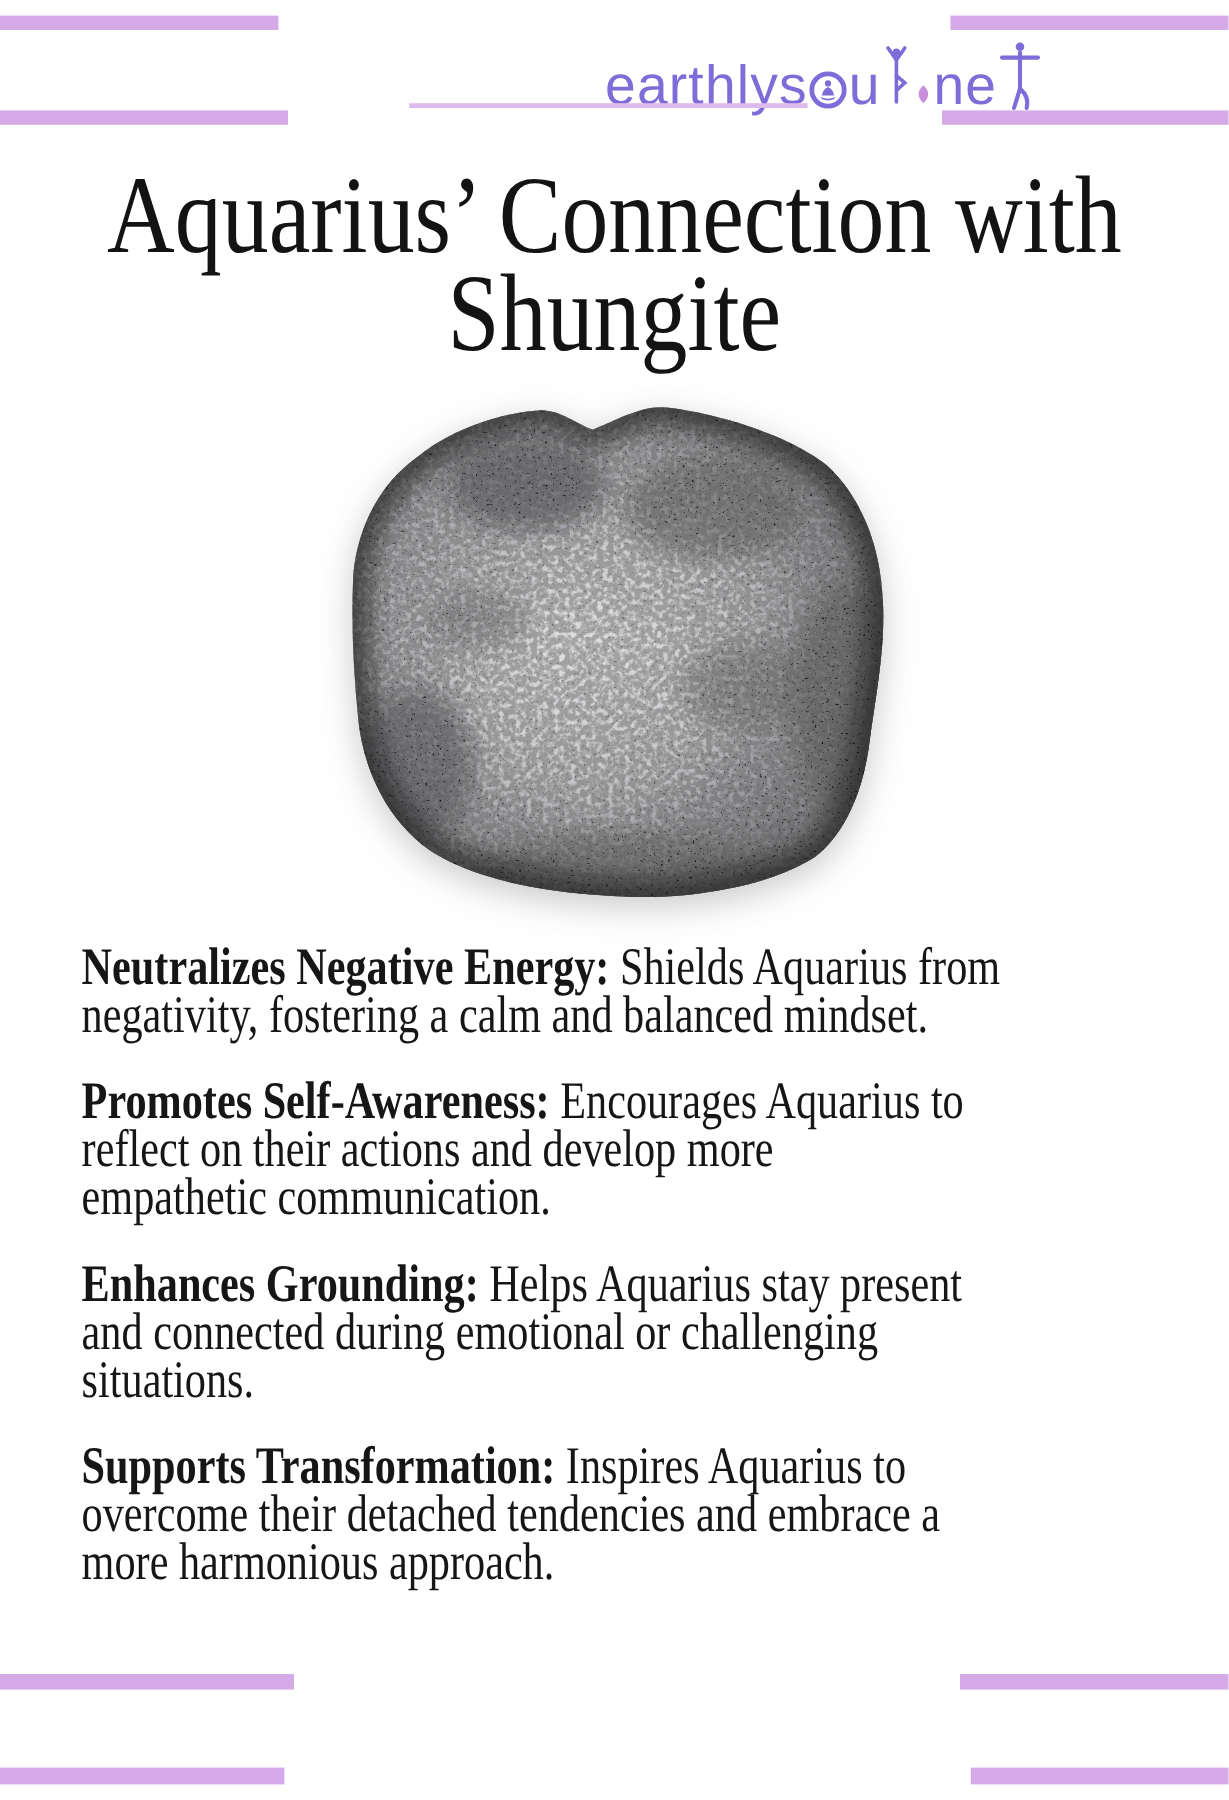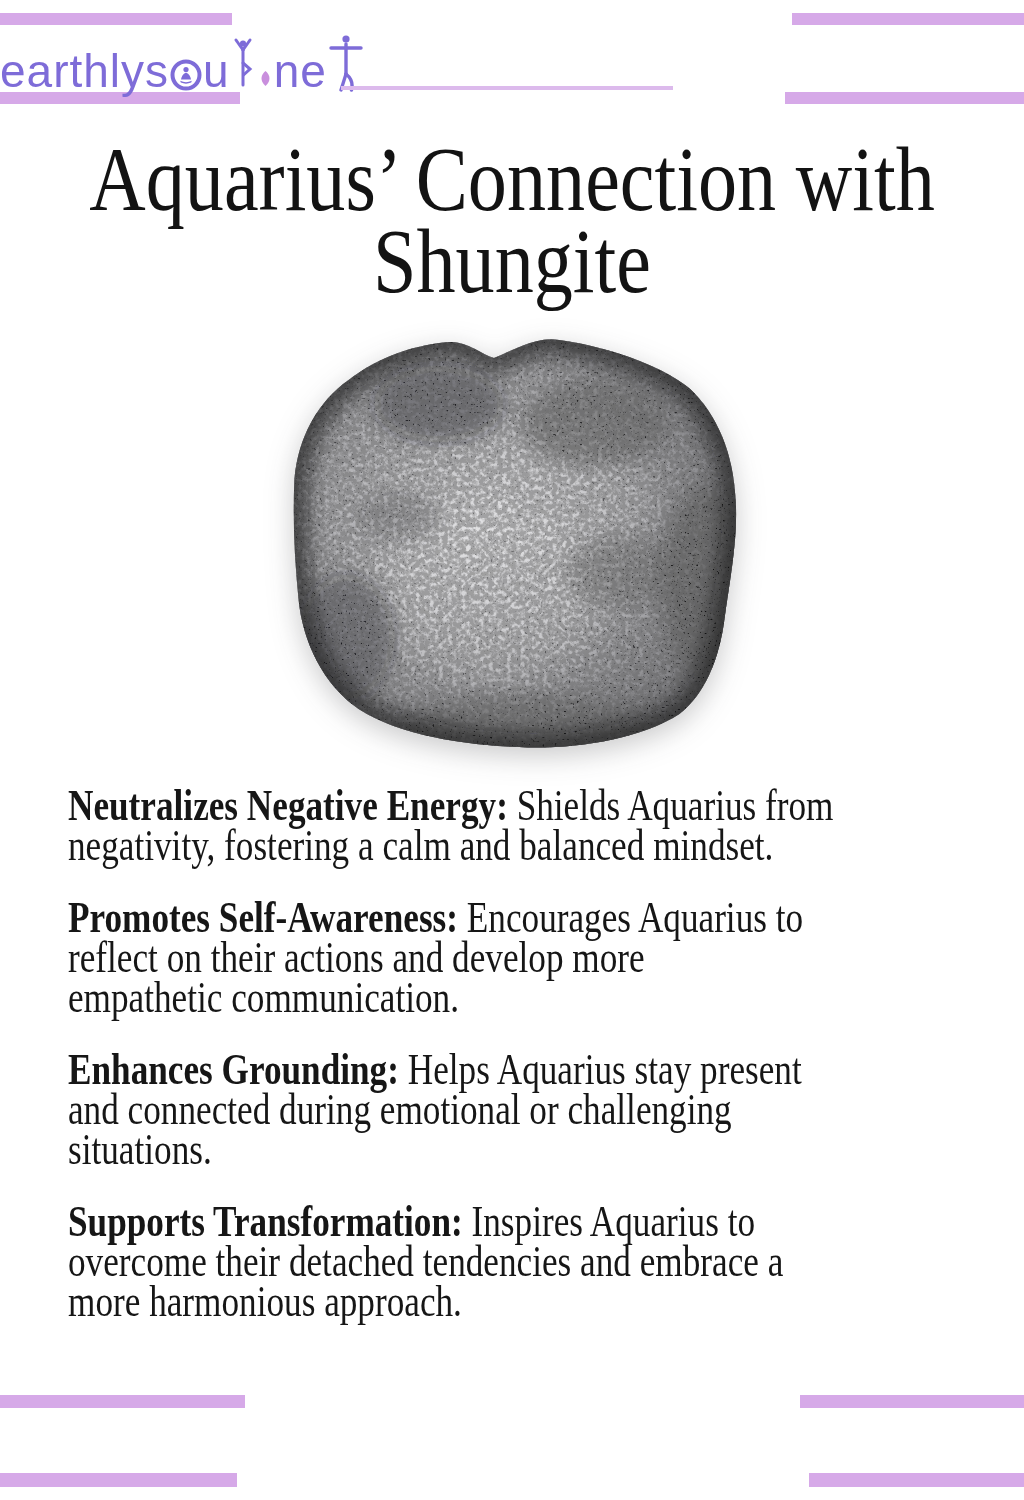--- a/index.html
+++ b/index.html
@@ -21,21 +21,21 @@
   .bar.bl1 { left: 0;   top: 1395px; width: 245px; height: 13px; }
   .bar.bl2 { left: 0;   top: 1473px; width: 237px; height: 14px; }
   .bar.br1 { left: 800px; top: 1395px; width: 224px; height: 13px; }
   .bar.br2 { left: 809px; top: 1473px; width: 215px; height: 14px; }
 
   
   .logo {
     position: absolute;
     left: 0; top: 34px;
     width: 868px;
-    text-align: left;
+    text-align: right;
     white-space: nowrap;
     color: #7e6cd8;
     font-family: "Liberation Sans", sans-serif;
     font-size: 46px;
     line-height: 1;
     letter-spacing: 1px;
   }
   .logo .seg { display: inline-block; vertical-align: baseline; }
   .logo svg { display: inline-block; }
   .logo .o-icon   { vertical-align: -4px; margin: 0 1px; }

